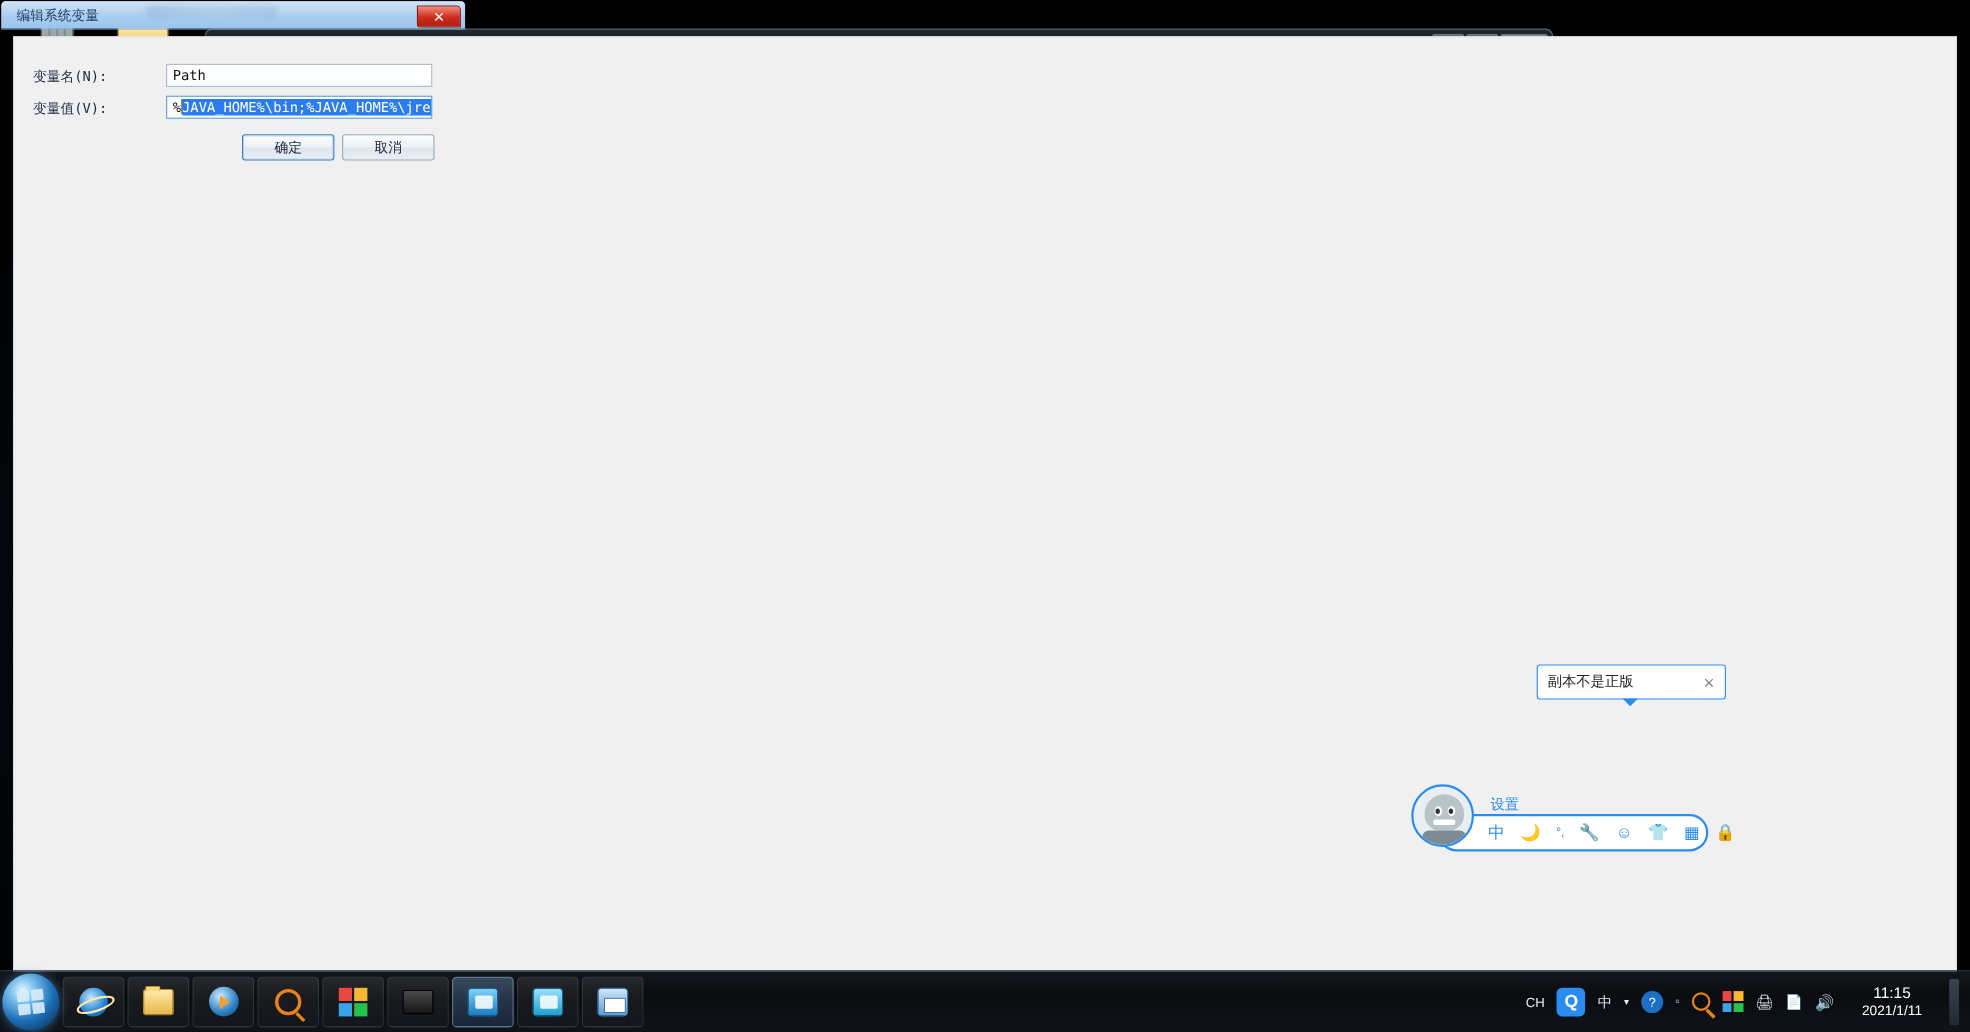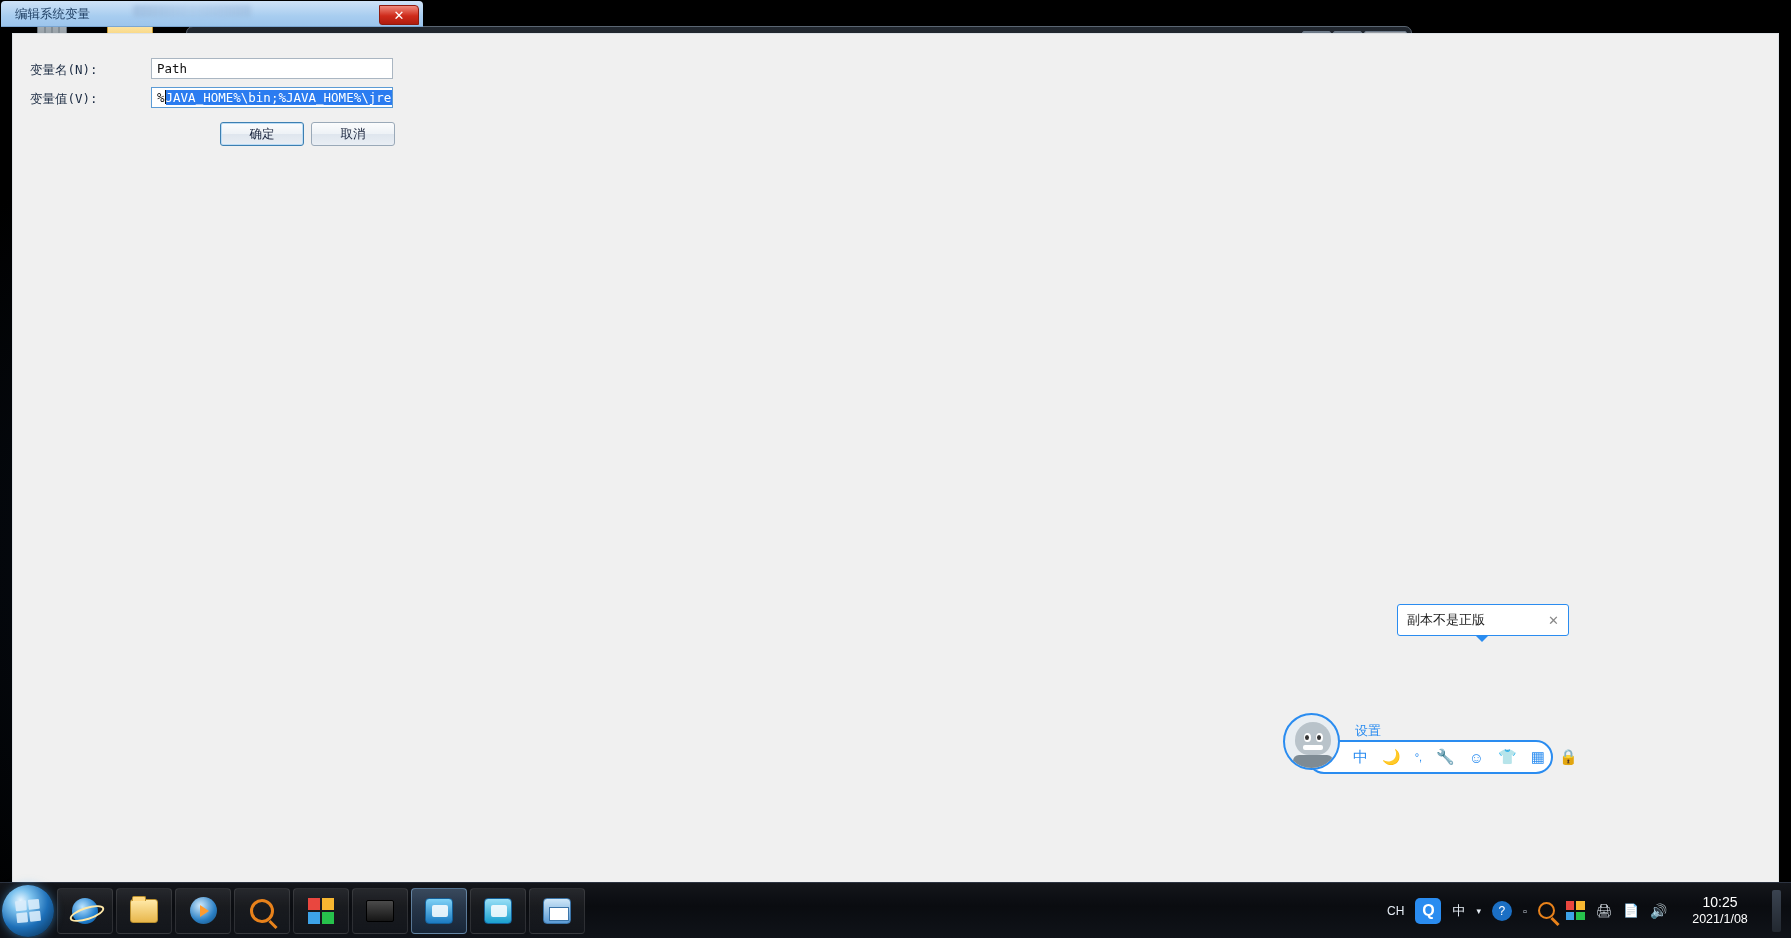--- a/index.html
+++ b/index.html
@@ -667,18 +667,18 @@
     <span class="ms4" style="width:19px;height:19px;">
       <i style="background:#e9473f"></i>
         <i style="background:#f7b731"></i>
         <i style="background:#3da3e8"></i>
         <i style="background:#27c24c"></i>
     </span>
     <span style="font-size:13px;">🖨</span>
     <span style="font-size:13px;">📄</span>
     <span style="font-size:14px;">🔊</span>
     <span id="clock">
-      <div>10:25</div>
-      <div style="font-size:12.5px;">2021/1/08</div>
+      <div>11:15</div>
+      <div style="font-size:12.5px;">2021/1/11</div>
     </span>
     <span style="width:9px;height:42px;background:linear-gradient(180deg,#3a4350,#222830);border-radius:2px;"></span>
   </div>
 </div>
 
 </body></html>

